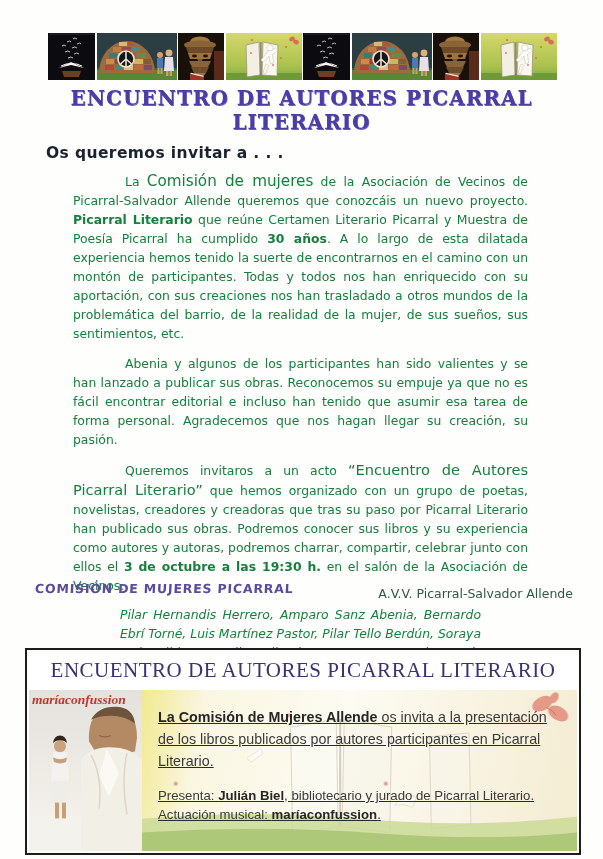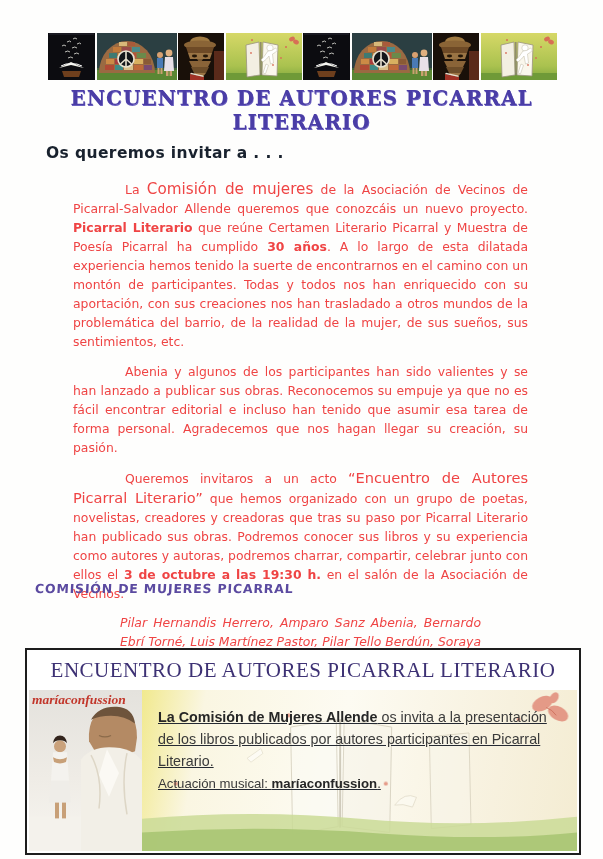--- a/index.html
+++ b/index.html
@@ -34,22 +34,22 @@
     text-shadow:0.6px 0.6px 0 #6a5fc0;
   }
 
   
   .salutation {
     position:absolute; left:46px; top:144px;
     font-size:15.5px; font-weight:600; color:#19222e;
     letter-spacing:0.4px;
   }
   .letter-body {
-    position:absolute; left:73px; top:180px; width:455px;
-    font-size:12.4px; line-height:19px; text-align:justify; color:#ef4444;
+    position:absolute; left:73px; top:172px; width:455px;
+    font-size:12.4px; line-height:19px; text-align:justify; color:#15803d;
   }
   .para { text-indent:52px; }
   .para + .para { margin-top:11px; }
   .seg-big  { font-size:15.2px; }
   .seg-bold { font-weight:bold; }
   .seg-quote{ font-size:14.6px; }
   .authors {
     margin:10px 47px 0 47px; font-style:italic; text-indent:0;
     text-align:justify;
   }
@@ -346,20 +346,21 @@
   <p class="para"><span>Queremos invitaros a un acto </span><span class="seg-quote">“Encuentro de Autores Picarral Literario”</span><span> que hemos organizado con un grupo de poetas, novelistas, creadores y creadoras que tras su paso por Picarral Literario han publicado sus obras. Podremos conocer sus libros y su experiencia como autores y autoras, podremos charrar, compartir, celebrar junto con ellos el </span><span class="seg-bold">3 de octubre a las 19:30 h.</span><span> en el salón de la Asociación de Vecinos.</span></p>
 
   <p class="authors">Pilar Hernandis Herrero, Amparo Sanz Abenia, Bernardo Ebrí Torné, Luis Martínez Pastor, Pilar Tello Berdún, Soraya Maigualida Torrealba Gil, Elena Aurensanz Ortiz, María Molina Vera, Elena Vázquez Pulido, Carmen Guíu Tobías, Soledad Hernández Barcelona y Ricardo Fernández Moyano,</p>
 
   <p class="closing">os invitamos a la presentación de nuestros libros.</p>
   <p class="closing">Un saludo, no faltéis, os esperamos.</p>
 </div>
 
 <div class="signature-row">
   <span class="sig-left">COMISIÓN DE MUJERES PICARRAL</span>
+  <span class="sig-right">A.V.V. Picarral-Salvador Allende</span>
 </div>
 
 <div class="flyer">
   <div class="flyer-title">ENCUENTRO DE AUTORES PICARRAL LITERARIO</div>
 
   <div class="flyer-body">
 
     <div class="photo">
       <svg viewBox="0 0 113 163" preserveAspectRatio="none">
         <defs>
@@ -419,18 +420,19 @@
           <circle cx="148" cy="26" r="2"></circle>
             <circle cx="246" cy="96" r="2"></circle>
         </g>
         <g stroke="#c96a56" stroke-width="1" fill="none" opacity="0.8">
           <path d="M408,18 q6,2 10,8"></path>
         </g>
       </svg>
 
       <div class="flyer-text">
         <p class="f-line1"><span class="f-bold">La Comisión de Mujeres Allende</span><span> os invita a la presentación de los libros publicados por autores participantes en Picarral Literario.</span></p>
+        <p class="f-line3"><span>Presenta: </span><span class="f-bold">Julián Biel</span><span>, bibliotecario y jurado de Picarral Literario.</span></p>
         <p class="f-line4"><span>Actuación musical: </span><span class="f-bold">maríaconfussion</span><span>.</span></p>
       </div>
     </div>
 
   </div>
 </div>
 
 </body></html>

